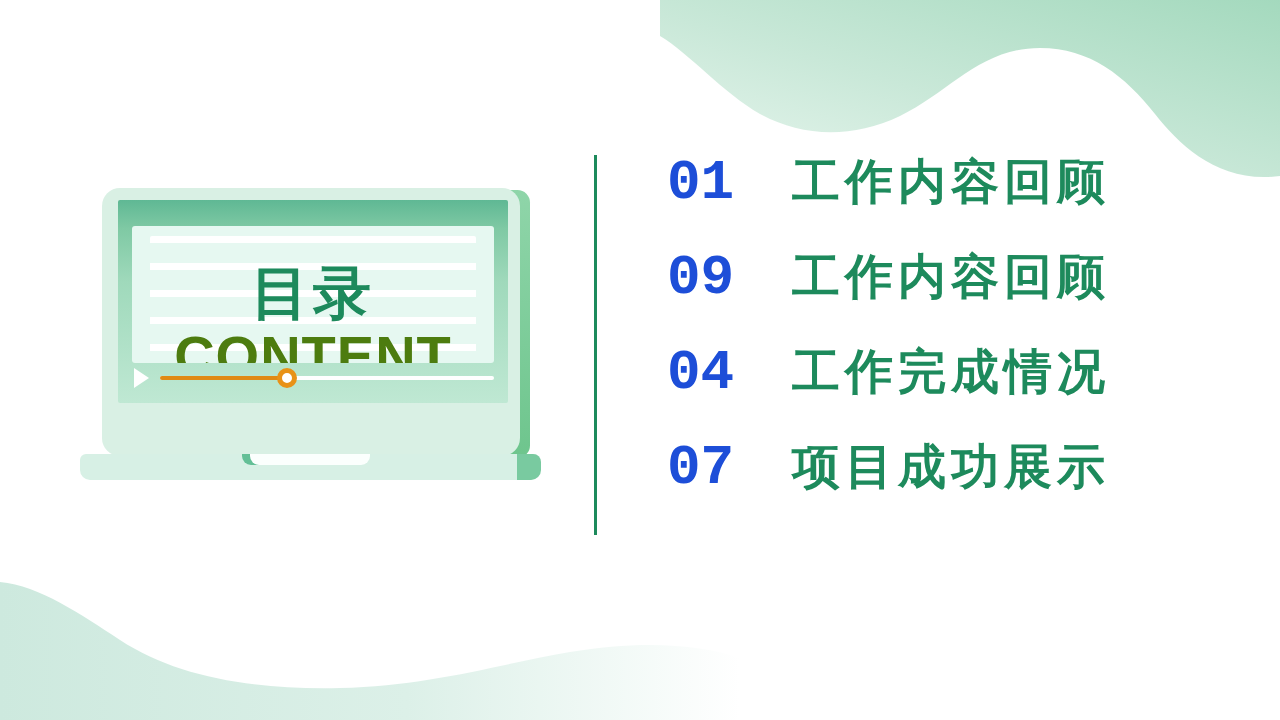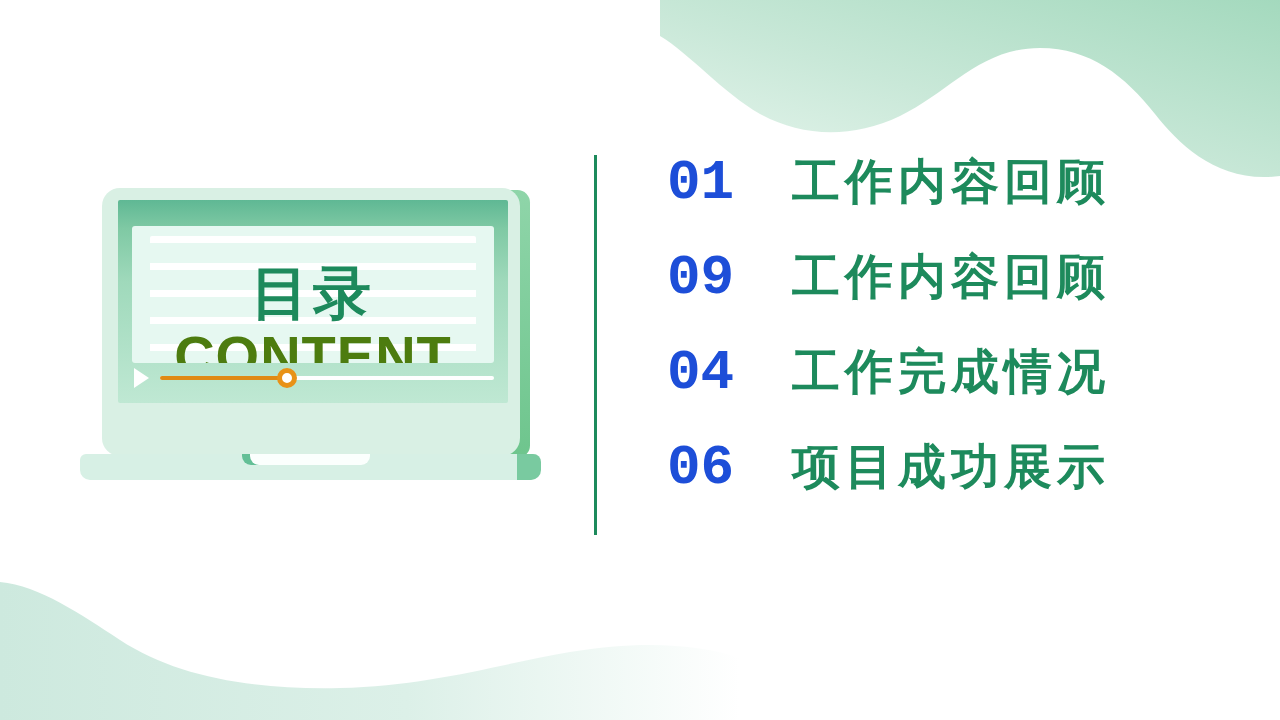--- a/index.html
+++ b/index.html
@@ -315,19 +315,19 @@
         </div>
         <div class="toc-row">
           <div class="toc-num">09</div>
           <div class="toc-label">工作内容回顾</div>
         </div>
         <div class="toc-row">
           <div class="toc-num">04</div>
           <div class="toc-label">工作完成情况</div>
         </div>
         <div class="toc-row">
-          <div class="toc-num">06</div>
+          <div class="toc-num">07</div>
           <div class="toc-label">项目成功展示</div>
         </div>
       </div>
   </div>
 
 </div>
 
 </body></html>

